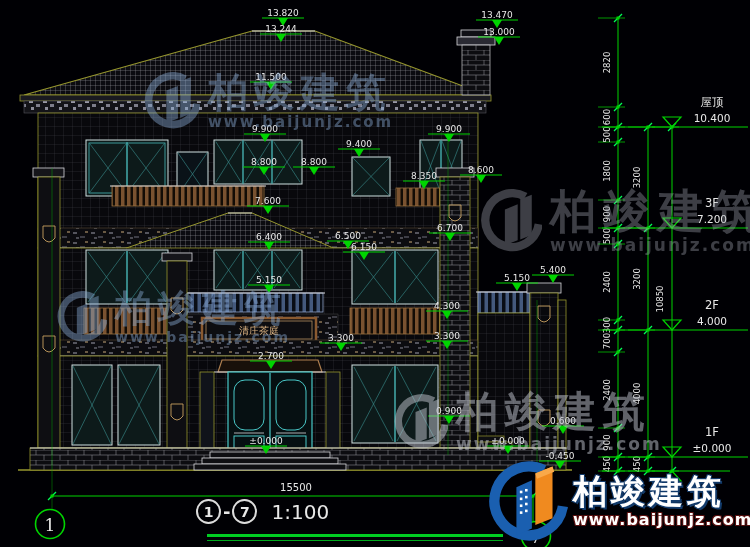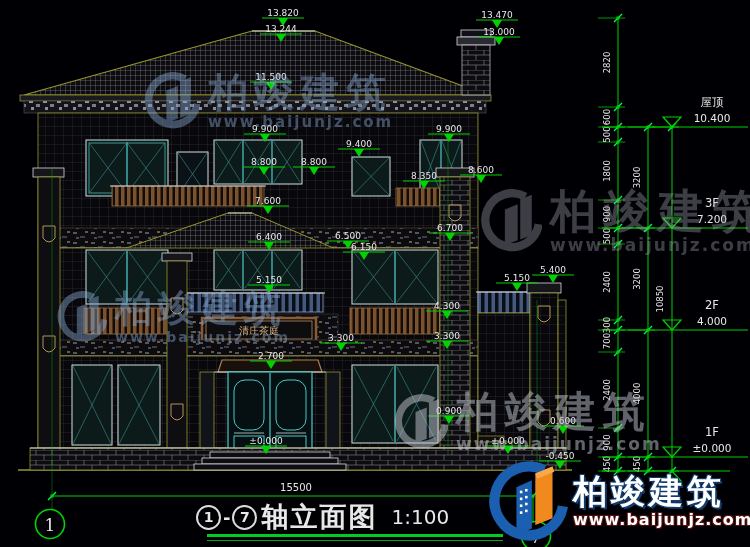--- a/index.html
+++ b/index.html
@@ -499,21 +499,20 @@
   <div class="txt">
         <span class="brand">柏竣建筑</span>
   <span class="url">www.baijunjz.com</span>
       </div>
 </div>
 
 <div id="titlebar">
   <div class="axcirc">1</div>
   <div id="title-dash">-</div>
   <div class="axcirc">7</div>
-  <div id="title-name">轴立面图</div>
   <div id="title-scale">1:100</div>
 </div>
 <div id="underline1"></div>
 <div id="underline2"></div>
 
 <div id="logo">
   <svg width="92" height="86" viewBox="0 0 100 100">
     <path d="M72 14 A40 40 0 1 0 94 56" fill="none" stroke="#1a5fb0" stroke-width="12"></path>
     <path d="M40 34 L58 26 L58 82 L40 90 Z" fill="#1a5fb0"></path>
     <g fill="#fff">

